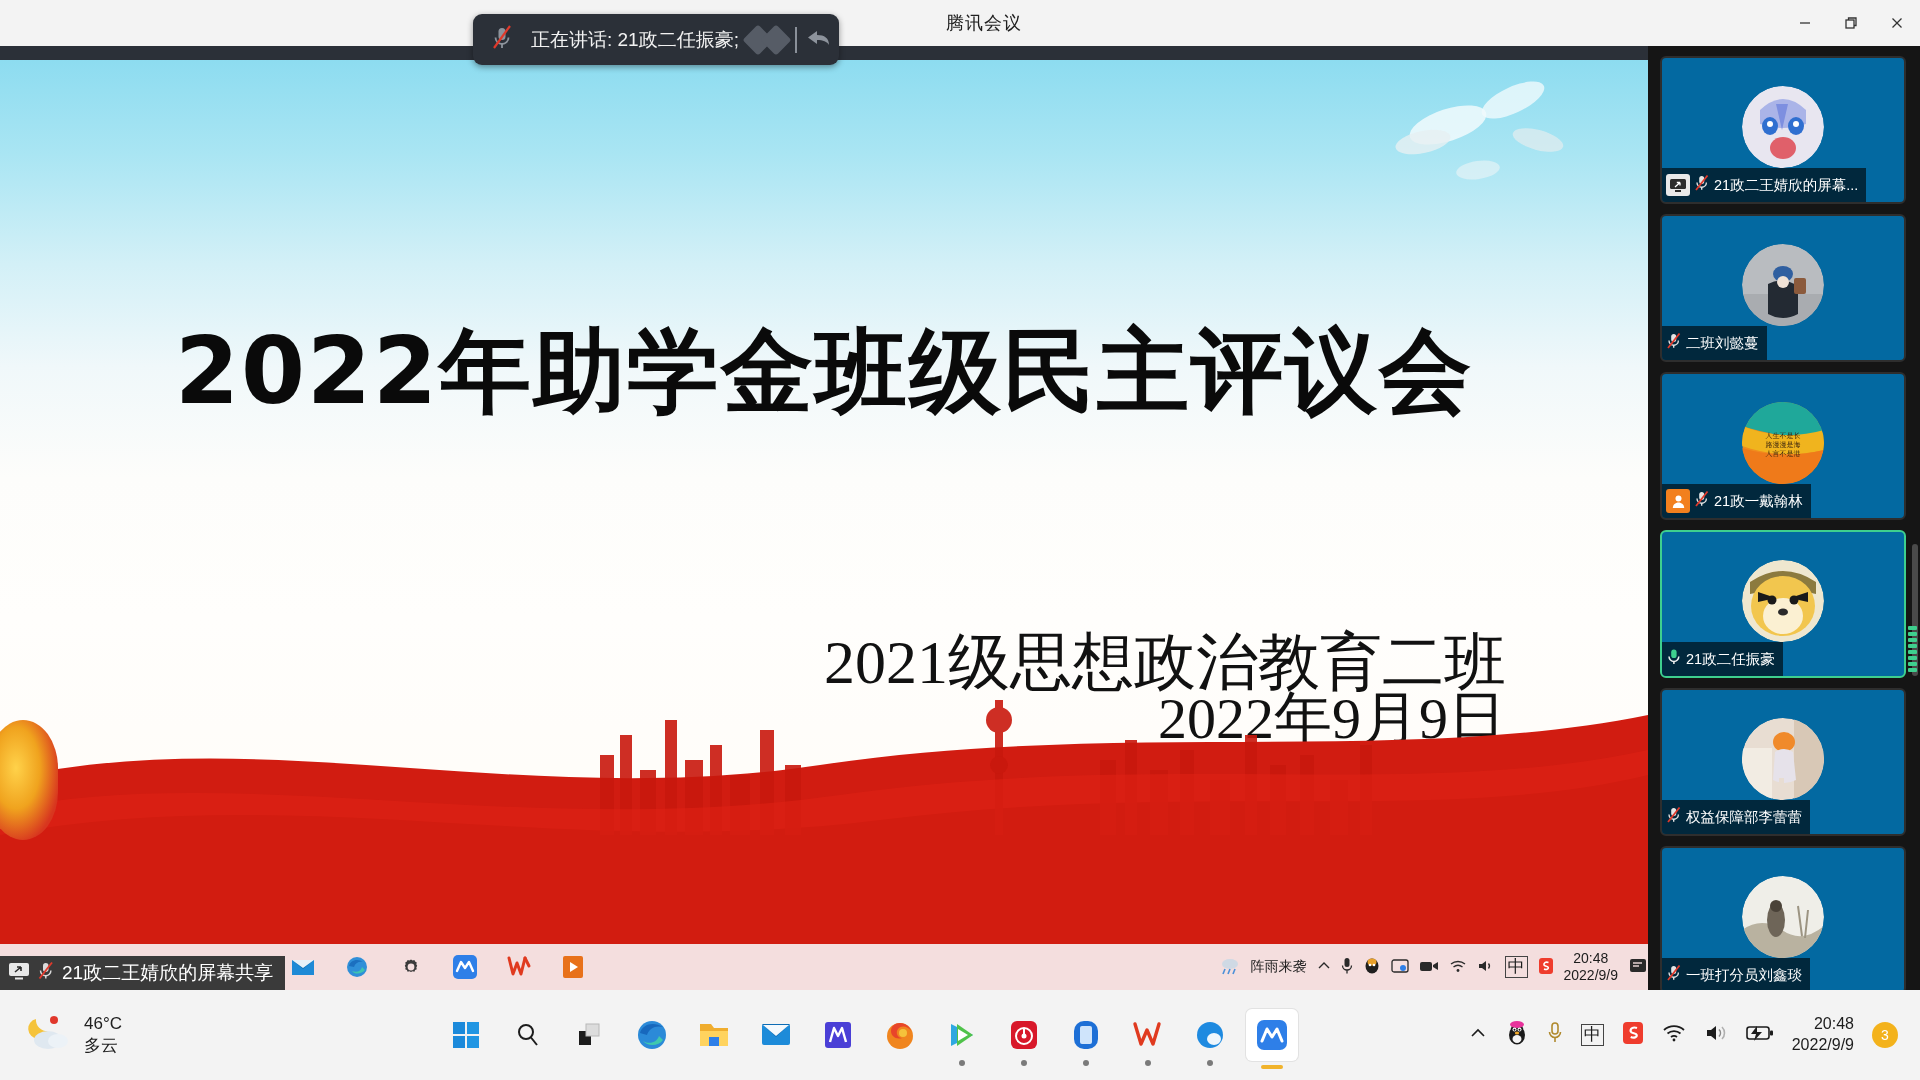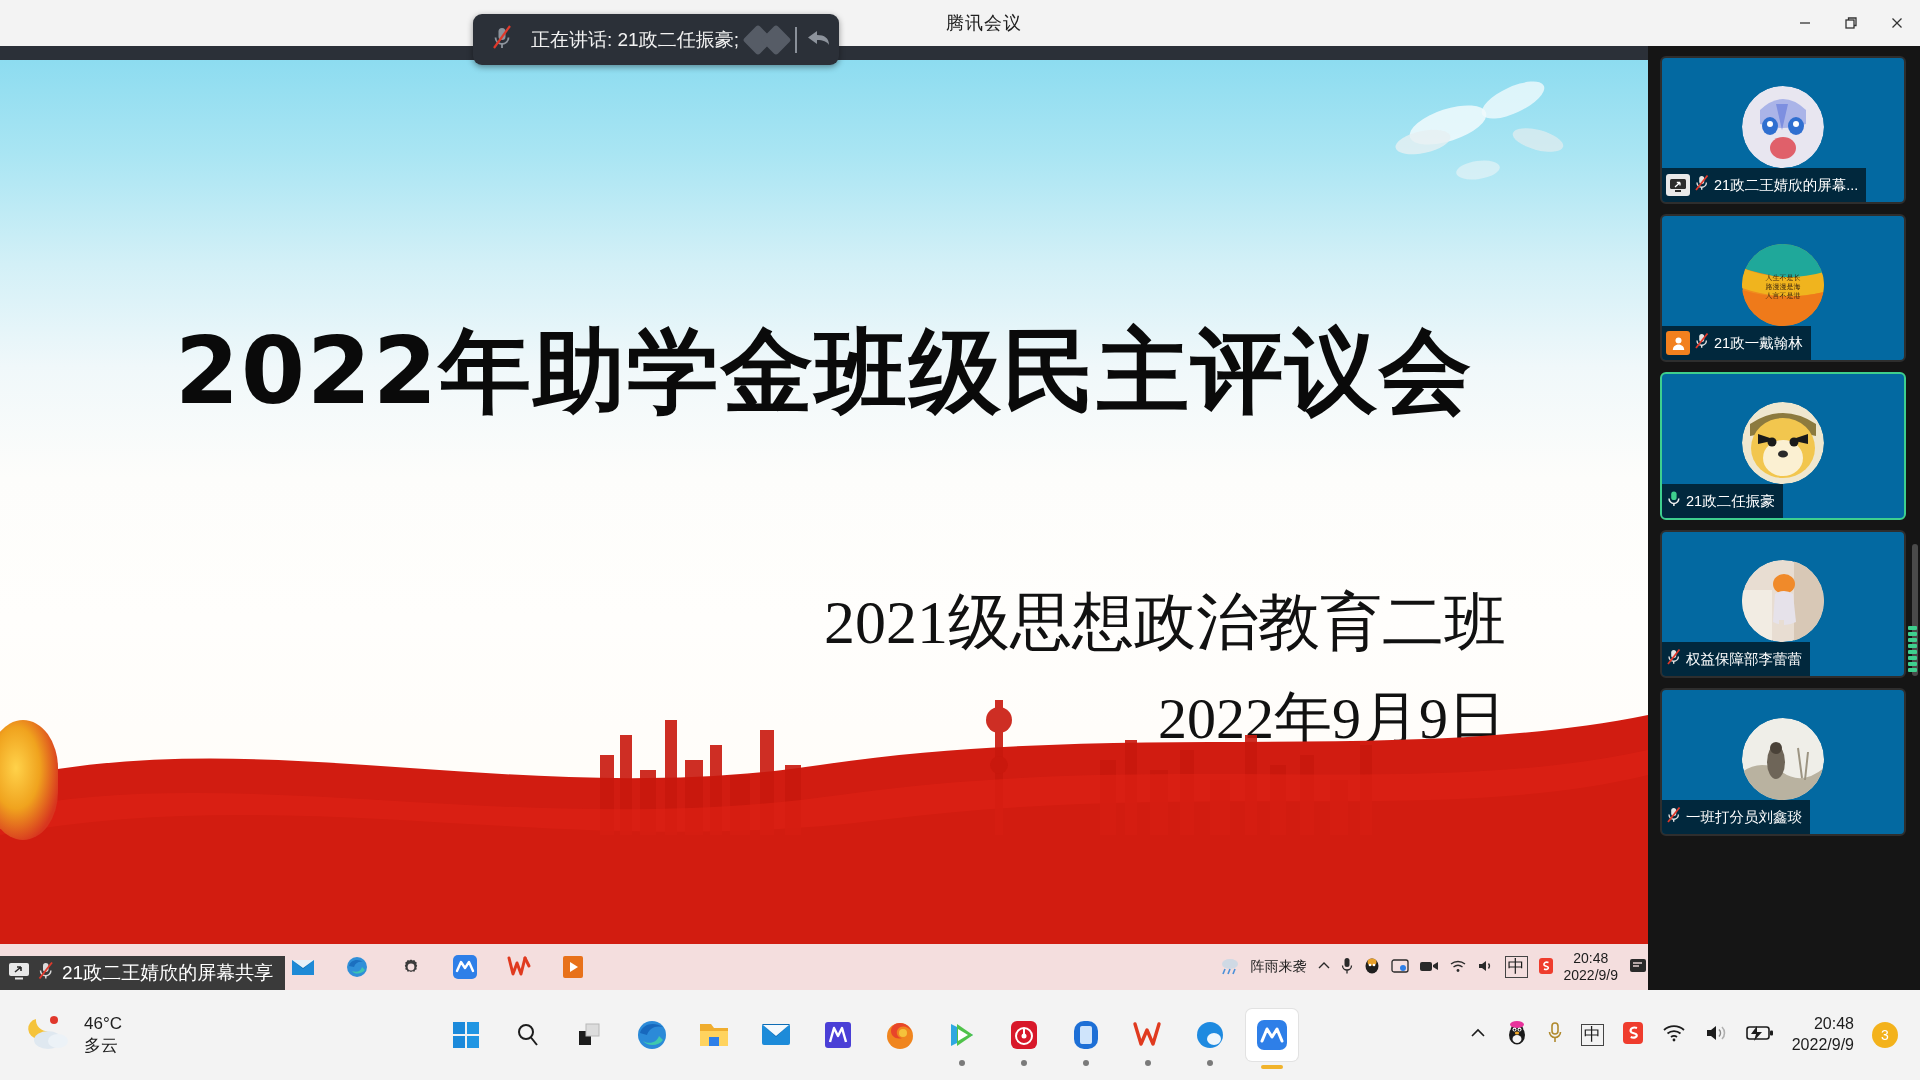--- a/index.html
+++ b/index.html
@@ -59,21 +59,21 @@
     position: absolute; right: 60px; top: 10px; width: 260px; height: 150px;
     opacity: .85;
   }
   .slide-title {
     position: absolute; left: 0; right: 0; top: 250px; text-align: center;
     font-family: "DejaVu Sans", "Liberation Sans", sans-serif;
     font-weight: 700; font-size: 92px; color: #0a0a0a; letter-spacing: 2px;
     white-space: nowrap;
   }
   .slide-sub1 {
-    position: absolute; right: 142px; top: 520px;
+    position: absolute; right: 142px; top: 560px;
     font-family: "Liberation Serif", "DejaVu Serif", serif;
     font-size: 62px; color: #111;
   }
   .slide-sub2 {
     position: absolute; right: 142px; top: 620px;
     font-family: "Liberation Serif", "DejaVu Serif", serif;
     font-size: 58px; color: #111;
   }
   .red-wave {
     position: absolute; left: 0; bottom: 0; width: 100%; height: 330px;
@@ -476,20 +476,43 @@
               <rect x="5.2" y="2" width="5" height="8" rx="2.5" fill="#e4e4e4"></rect>
               <path d="M3 8.5a4.7 4.7 0 0 0 9.4 0" fill="none" stroke="#e4e4e4" stroke-width="1.4"></path>
               <line x1="7.7" y1="13" x2="7.7" y2="15.8" stroke="#e4e4e4" stroke-width="1.4"></line>
               <line x1="2" y1="16" x2="13.5" y2="1.5" stroke="#e0392b" stroke-width="1.8"></line>
             </svg>
         </span>
         <span class="pname-text">21政二王婧欣的屏幕...</span>
       </div>
     </div>
 
+    <div class="ptile">
+      <div class="pavatar">
+        <svg width="82" height="82" viewBox="0 0 82 82">
+          <circle cx="41" cy="41" r="41" fill="#b9bcc0"></circle>
+          <rect x="0" y="50" width="82" height="32" fill="#a9acb0"></rect>
+          <ellipse cx="41" cy="30" rx="10" ry="8" fill="#2f5fa0"></ellipse>
+          <path d="M26 40 Q41 32 56 42 L56 70 Q41 78 26 70 Z" fill="#232a33"></path>
+          <circle cx="41" cy="38" r="6" fill="#f0e2d6"></circle>
+          <rect x="52" y="34" width="12" height="16" rx="2" fill="#8b5a3c"></rect>
+        </svg>
+      </div>
+      <div class="pname">
+        <span>
+          <svg width="16" height="18" viewBox="0 0 16 18">
+              <rect x="5.2" y="2" width="5" height="8" rx="2.5" fill="#e4e4e4"></rect>
+              <path d="M3 8.5a4.7 4.7 0 0 0 9.4 0" fill="none" stroke="#e4e4e4" stroke-width="1.4"></path>
+              <line x1="7.7" y1="13" x2="7.7" y2="15.8" stroke="#e4e4e4" stroke-width="1.4"></line>
+              <line x1="2" y1="16" x2="13.5" y2="1.5" stroke="#e0392b" stroke-width="1.8"></line>
+            </svg>
+        </span>
+        <span class="pname-text">二班刘懿蔓</span>
+      </div>
+    </div>
 
     <div class="ptile">
       <div class="pavatar">
         <svg width="82" height="82" viewBox="0 0 82 82">
           <circle cx="41" cy="41" r="41" fill="#f08c1e"></circle>
           <path d="M0 0 H82 V30 Q50 40 0 24 Z" fill="#1fa89a"></path>
           <path d="M0 24 Q40 40 82 28 L82 48 Q40 58 0 44 Z" fill="#f0b41e"></path>
           <path d="M0 46 Q40 58 82 48 L82 82 H0 Z" fill="#ef7a1a"></path>
           <text x="41" y="36" font-size="7" fill="#3a2410" text-anchor="middle">人生不是长</text>
           <text x="41" y="45" font-size="7" fill="#3a2410" text-anchor="middle">路漫漫是海</text>

